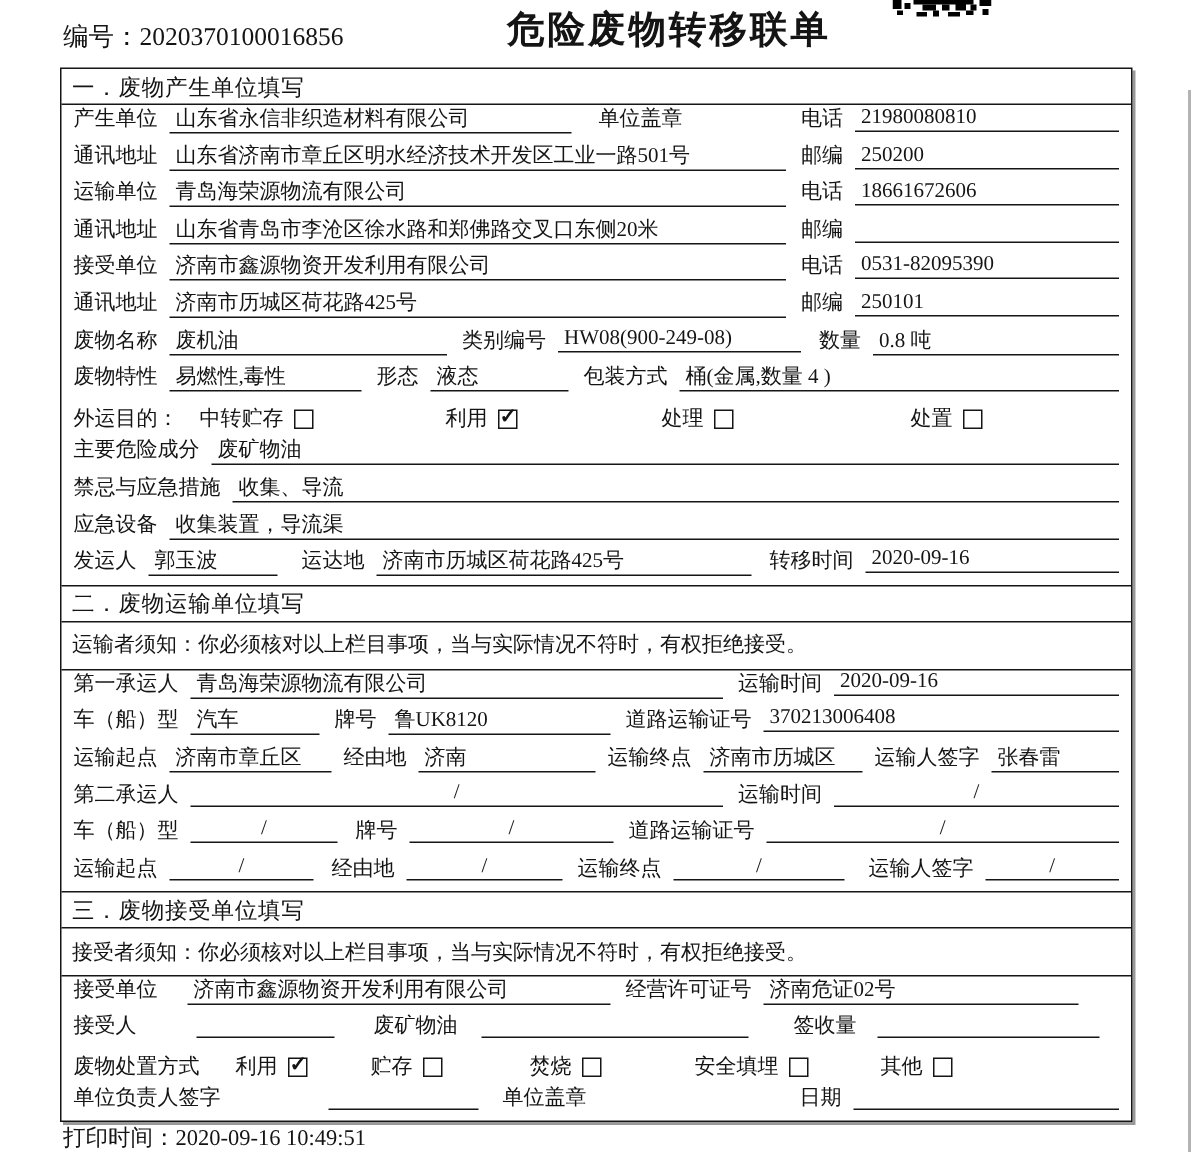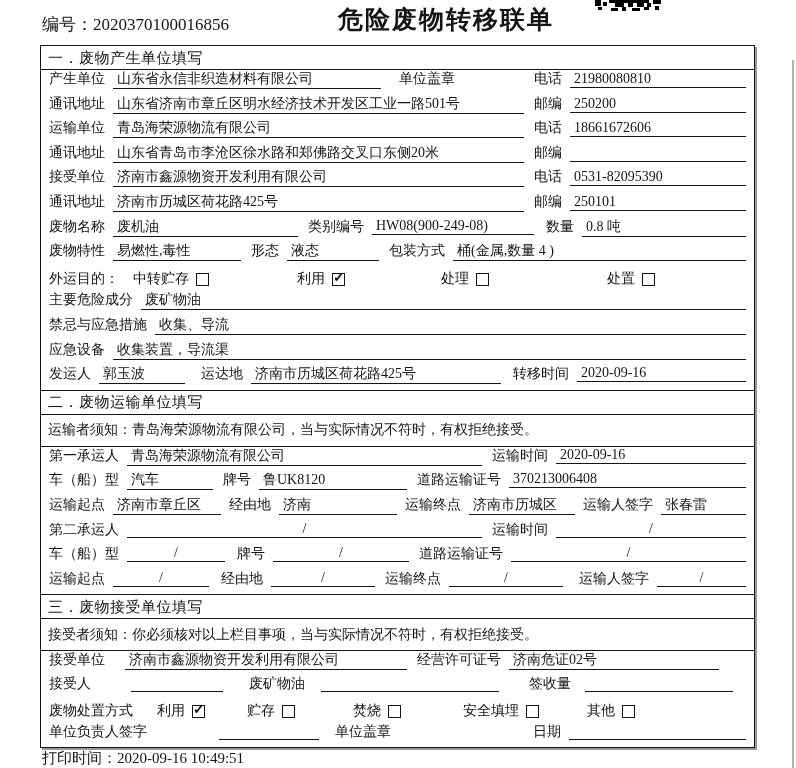--- a/index.html
+++ b/index.html
@@ -175,21 +175,21 @@
   <div class="r">
     <span class="lbl">发运人</span>
     <span class="val" style="width:86px">郭玉波</span>
     <span class="lbl" style="margin-left:16px">运达地</span>
     <span class="val" style="width:250px">济南市历城区荷花路425号</span>
     <span class="lbl" style="margin-left:12px">转移时间</span>
     <span class="val grow">2020-09-16</span>
   </div>
 
   <div class="sec-head bt">二．废物运输单位填写</div>
-  <div class="notice">运输者须知：青岛海荣源物流有限公司，当与实际情况不符时，有权拒绝接受。</div>
+  <div class="notice">运输者须知：你必须核对以上栏目事项，当与实际情况不符时，有权拒绝接受。</div>
 
   <div class="s23">
     <div class="r">
       <span class="lbl">第一承运人</span>
       <span class="val grow" style="margin-right:10px">青岛海荣源物流有限公司</span>
       <span class="lbl">运输时间</span>
       <span class="val" style="width:190px">2020-09-16</span>
     </div>
 
     <div class="r">

